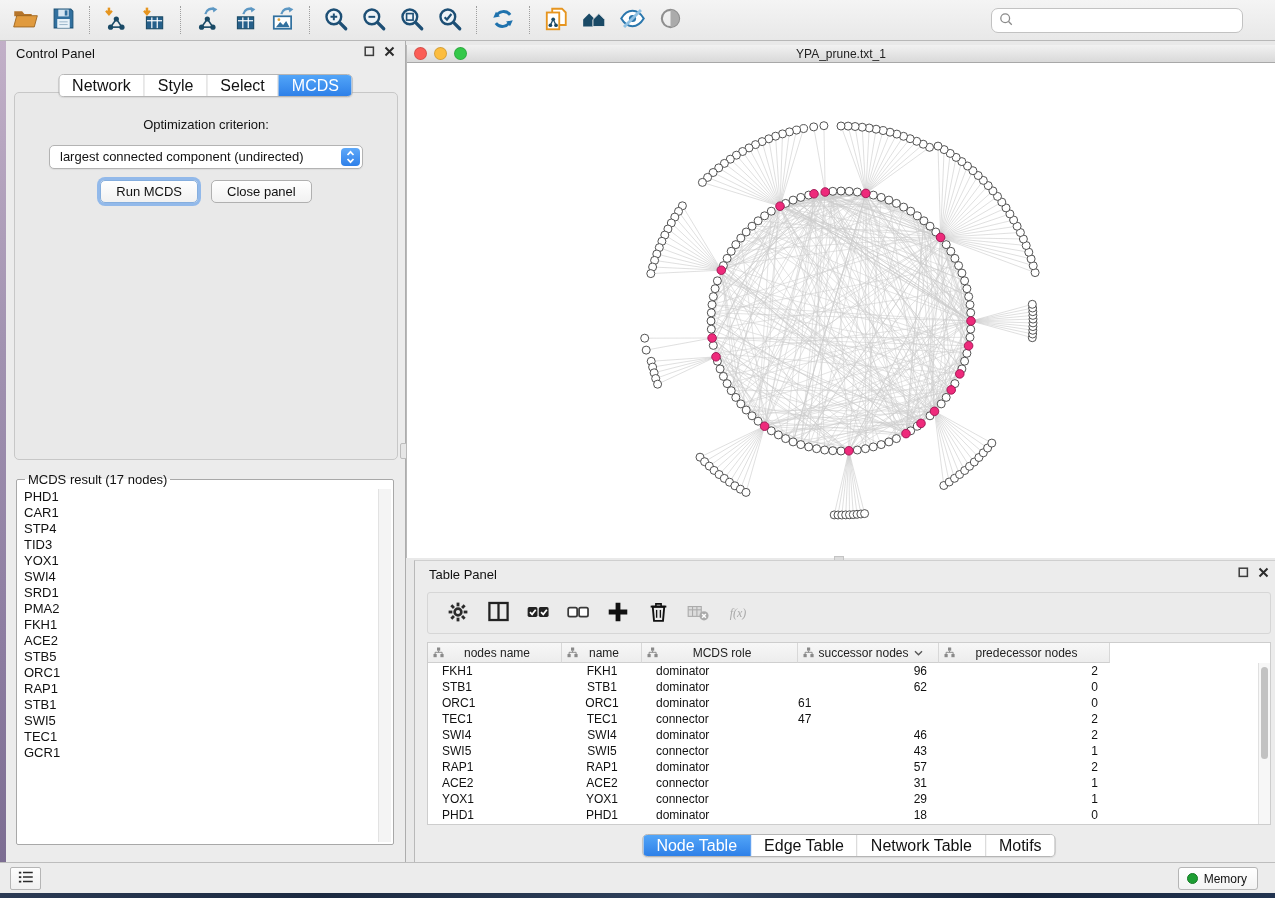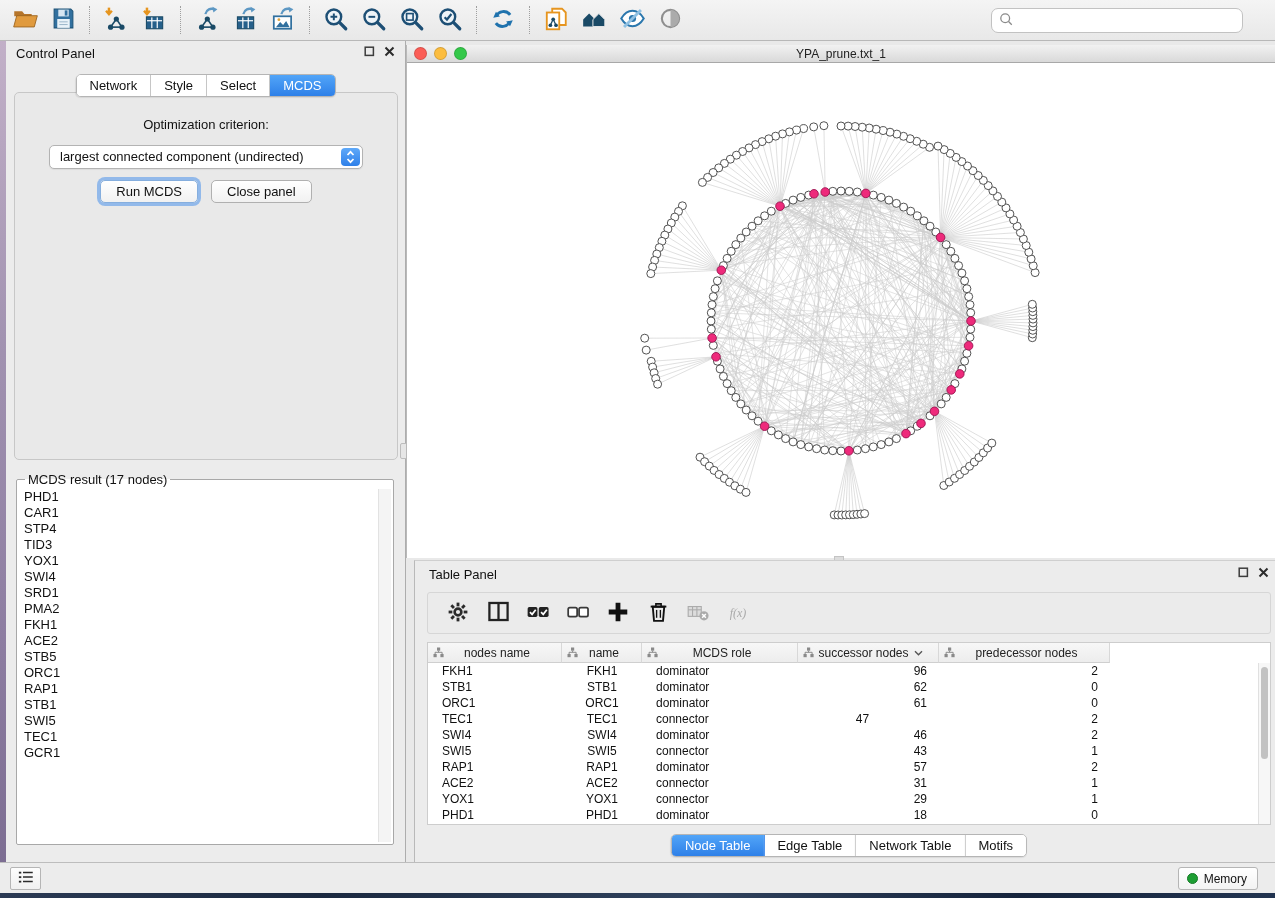--- a/index.html
+++ b/index.html
@@ -20,21 +20,21 @@
               background:linear-gradient(180deg,#c2b0c8,#a293b1 35%,#8d7da1 70%,#7a6b90);}
   .desktop-strip{position:absolute;left:0;top:893px;width:1275px;height:5px;
               background:linear-gradient(90deg,#2b3a54,#1b2940 25%,#31435e 55%,#16243c 80%,#223450);}
   
   .control-panel{position:absolute;left:6px;top:41px;width:399px;height:821px;background:#ececec;}
   .panel-title-row{height:24px;display:flex;align-items:center;padding:0 10px;}
   .panel-title{font-size:13px;}
   .panel-winbtns{margin-left:auto;display:flex;gap:9px;align-items:center;}
   .seg{display:inline-flex;border:1px solid #b5b5b5;border-radius:5px;background:#fff;overflow:hidden;
        box-shadow:0 1px 1px rgba(0,0,0,.08);}
-  .seg-item{padding:3px 13px;font-size:13px;border-right:1px solid #c6c6c6;background:#fff;cursor:default;
+  .seg-item{padding:3px 13px;font-size:16px;border-right:1px solid #c6c6c6;background:#fff;cursor:default;
             line-height:15px;white-space:nowrap;}
   .seg-item:last-child{border-right:none;}
   .seg-item.active{background:linear-gradient(#52a5f8,#2e80e8);color:#fff;border-right-color:#2e80e8;}
   .cp-tabs{position:absolute;left:50%;transform:translateX(-50%);top:33px;z-index:3;}
   .tab-page{position:absolute;left:8px;right:7px;top:51px;height:368px;background:#e9e9e9;
             border:1px solid #c7c7c7;border-radius:5px;}
   .opt-label{text-align:center;margin-top:24px;font-size:13px;}
   .select{position:relative;margin:13px auto 0;width:314px;height:24px;background:#fff;
           border:1px solid #b3b3b3;border-radius:5px;font-size:13px;line-height:22px;padding:0 26px 0 10px;
           box-shadow:0 1px 1px rgba(0,0,0,.06);white-space:nowrap;overflow:hidden;}
@@ -1209,28 +1209,28 @@
           <div class="td" style="width: 134px; text-align: left; padding: 0px 0px 0px 14px;">STB1</div>
           <div class="td" style="width: 80px; text-align: center; padding: 0px;">STB1</div>
           <div class="td" style="width: 156px; text-align: left; padding: 0px 0px 0px 14px;">dominator</div>
           <div class="td" style="width: 141px; text-align: right; padding: 0px 12px 0px 0px;">62</div>
           <div class="td" style="width: 171px; text-align: right; padding: 0px 12px 0px 0px;">0</div>
         </div>
         <div class="tr-row">
           <div class="td" style="width: 134px; text-align: left; padding: 0px 0px 0px 14px;">ORC1</div>
           <div class="td" style="width: 80px; text-align: center; padding: 0px;">ORC1</div>
           <div class="td" style="width: 156px; text-align: left; padding: 0px 0px 0px 14px;">dominator</div>
-          <div class="td" style="width: 141px; text-align: right; padding: 0px 12px 0px 0px;">61</div>
+          <div class="td" style="width: 141px; text-align: left; padding: 0px 12px 0px 0px;">61</div>
           <div class="td" style="width: 171px; text-align: right; padding: 0px 12px 0px 0px;">0</div>
         </div>
         <div class="tr-row">
           <div class="td" style="width: 134px; text-align: left; padding: 0px 0px 0px 14px;">TEC1</div>
           <div class="td" style="width: 80px; text-align: center; padding: 0px;">TEC1</div>
           <div class="td" style="width: 156px; text-align: left; padding: 0px 0px 0px 14px;">connector</div>
-          <div class="td" style="width: 141px; text-align: center; padding: 0px 12px 0px 0px;">47</div>
+          <div class="td" style="width: 141px; text-align: left; padding: 0px 12px 0px 0px;">47</div>
           <div class="td" style="width: 171px; text-align: right; padding: 0px 12px 0px 0px;">2</div>
         </div>
         <div class="tr-row">
           <div class="td" style="width: 134px; text-align: left; padding: 0px 0px 0px 14px;">SWI4</div>
           <div class="td" style="width: 80px; text-align: center; padding: 0px;">SWI4</div>
           <div class="td" style="width: 156px; text-align: left; padding: 0px 0px 0px 14px;">dominator</div>
           <div class="td" style="width: 141px; text-align: right; padding: 0px 12px 0px 0px;">46</div>
           <div class="td" style="width: 171px; text-align: right; padding: 0px 12px 0px 0px;">2</div>
         </div>
         <div class="tr-row">

